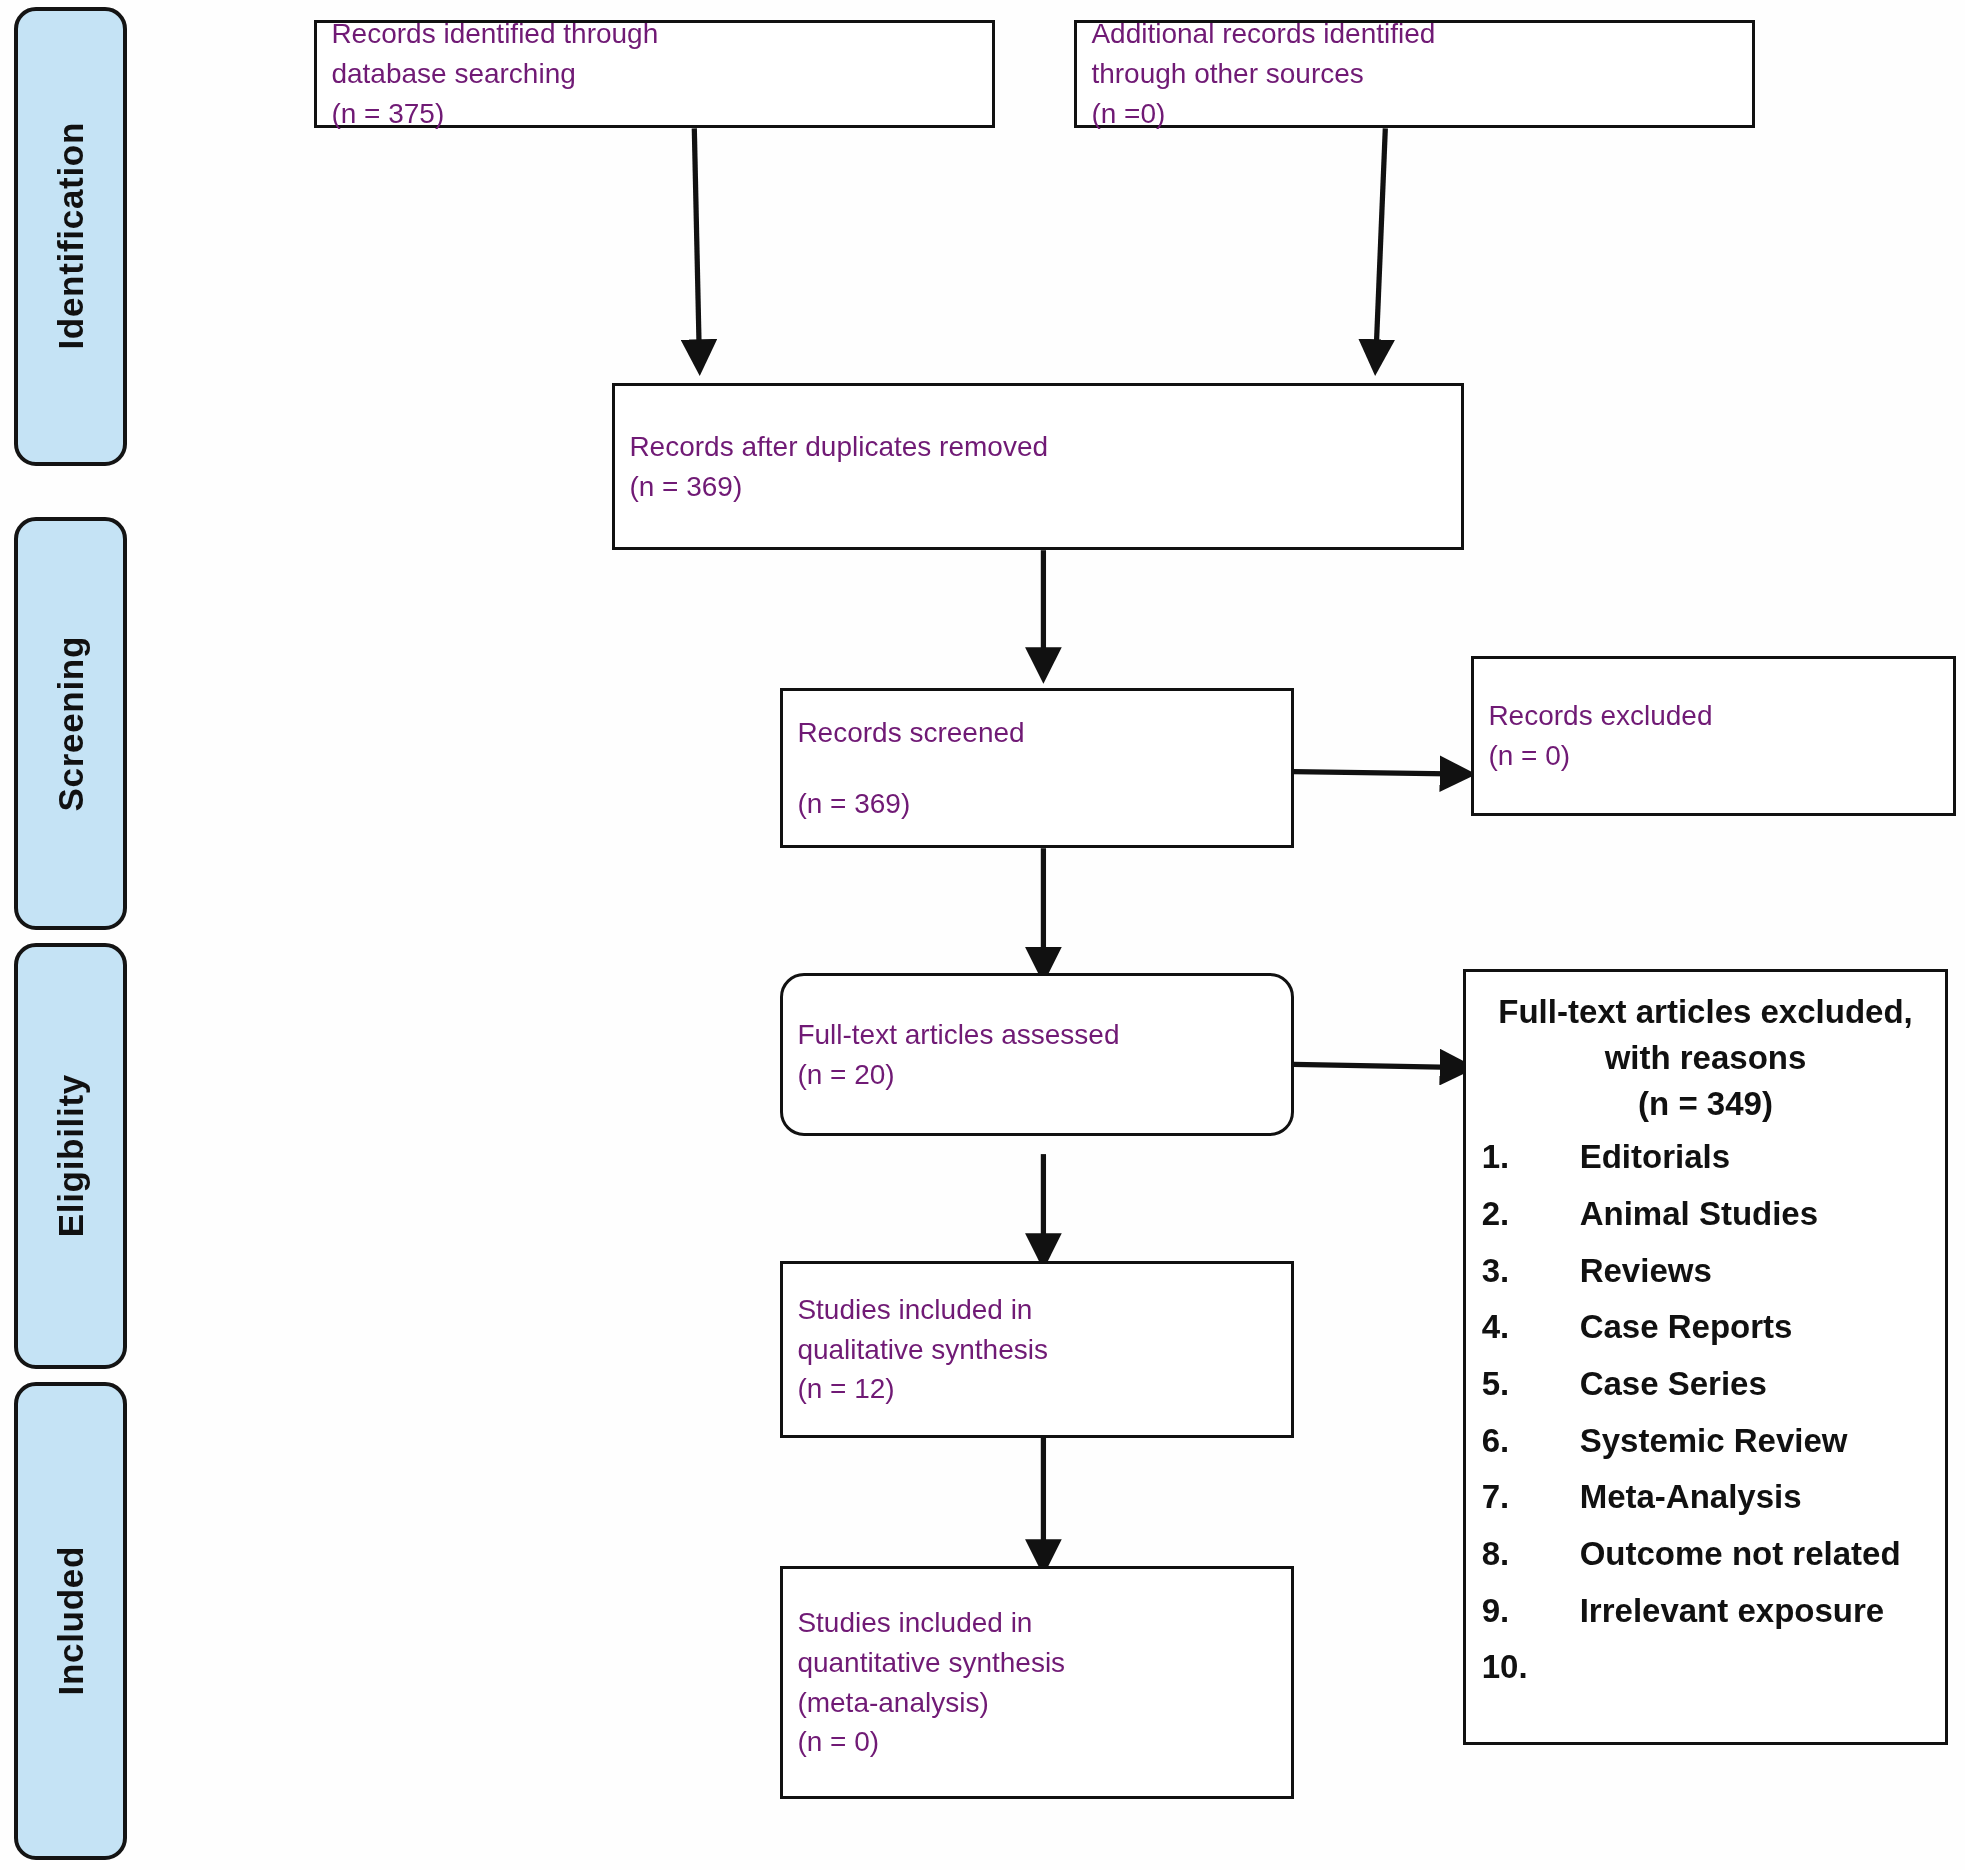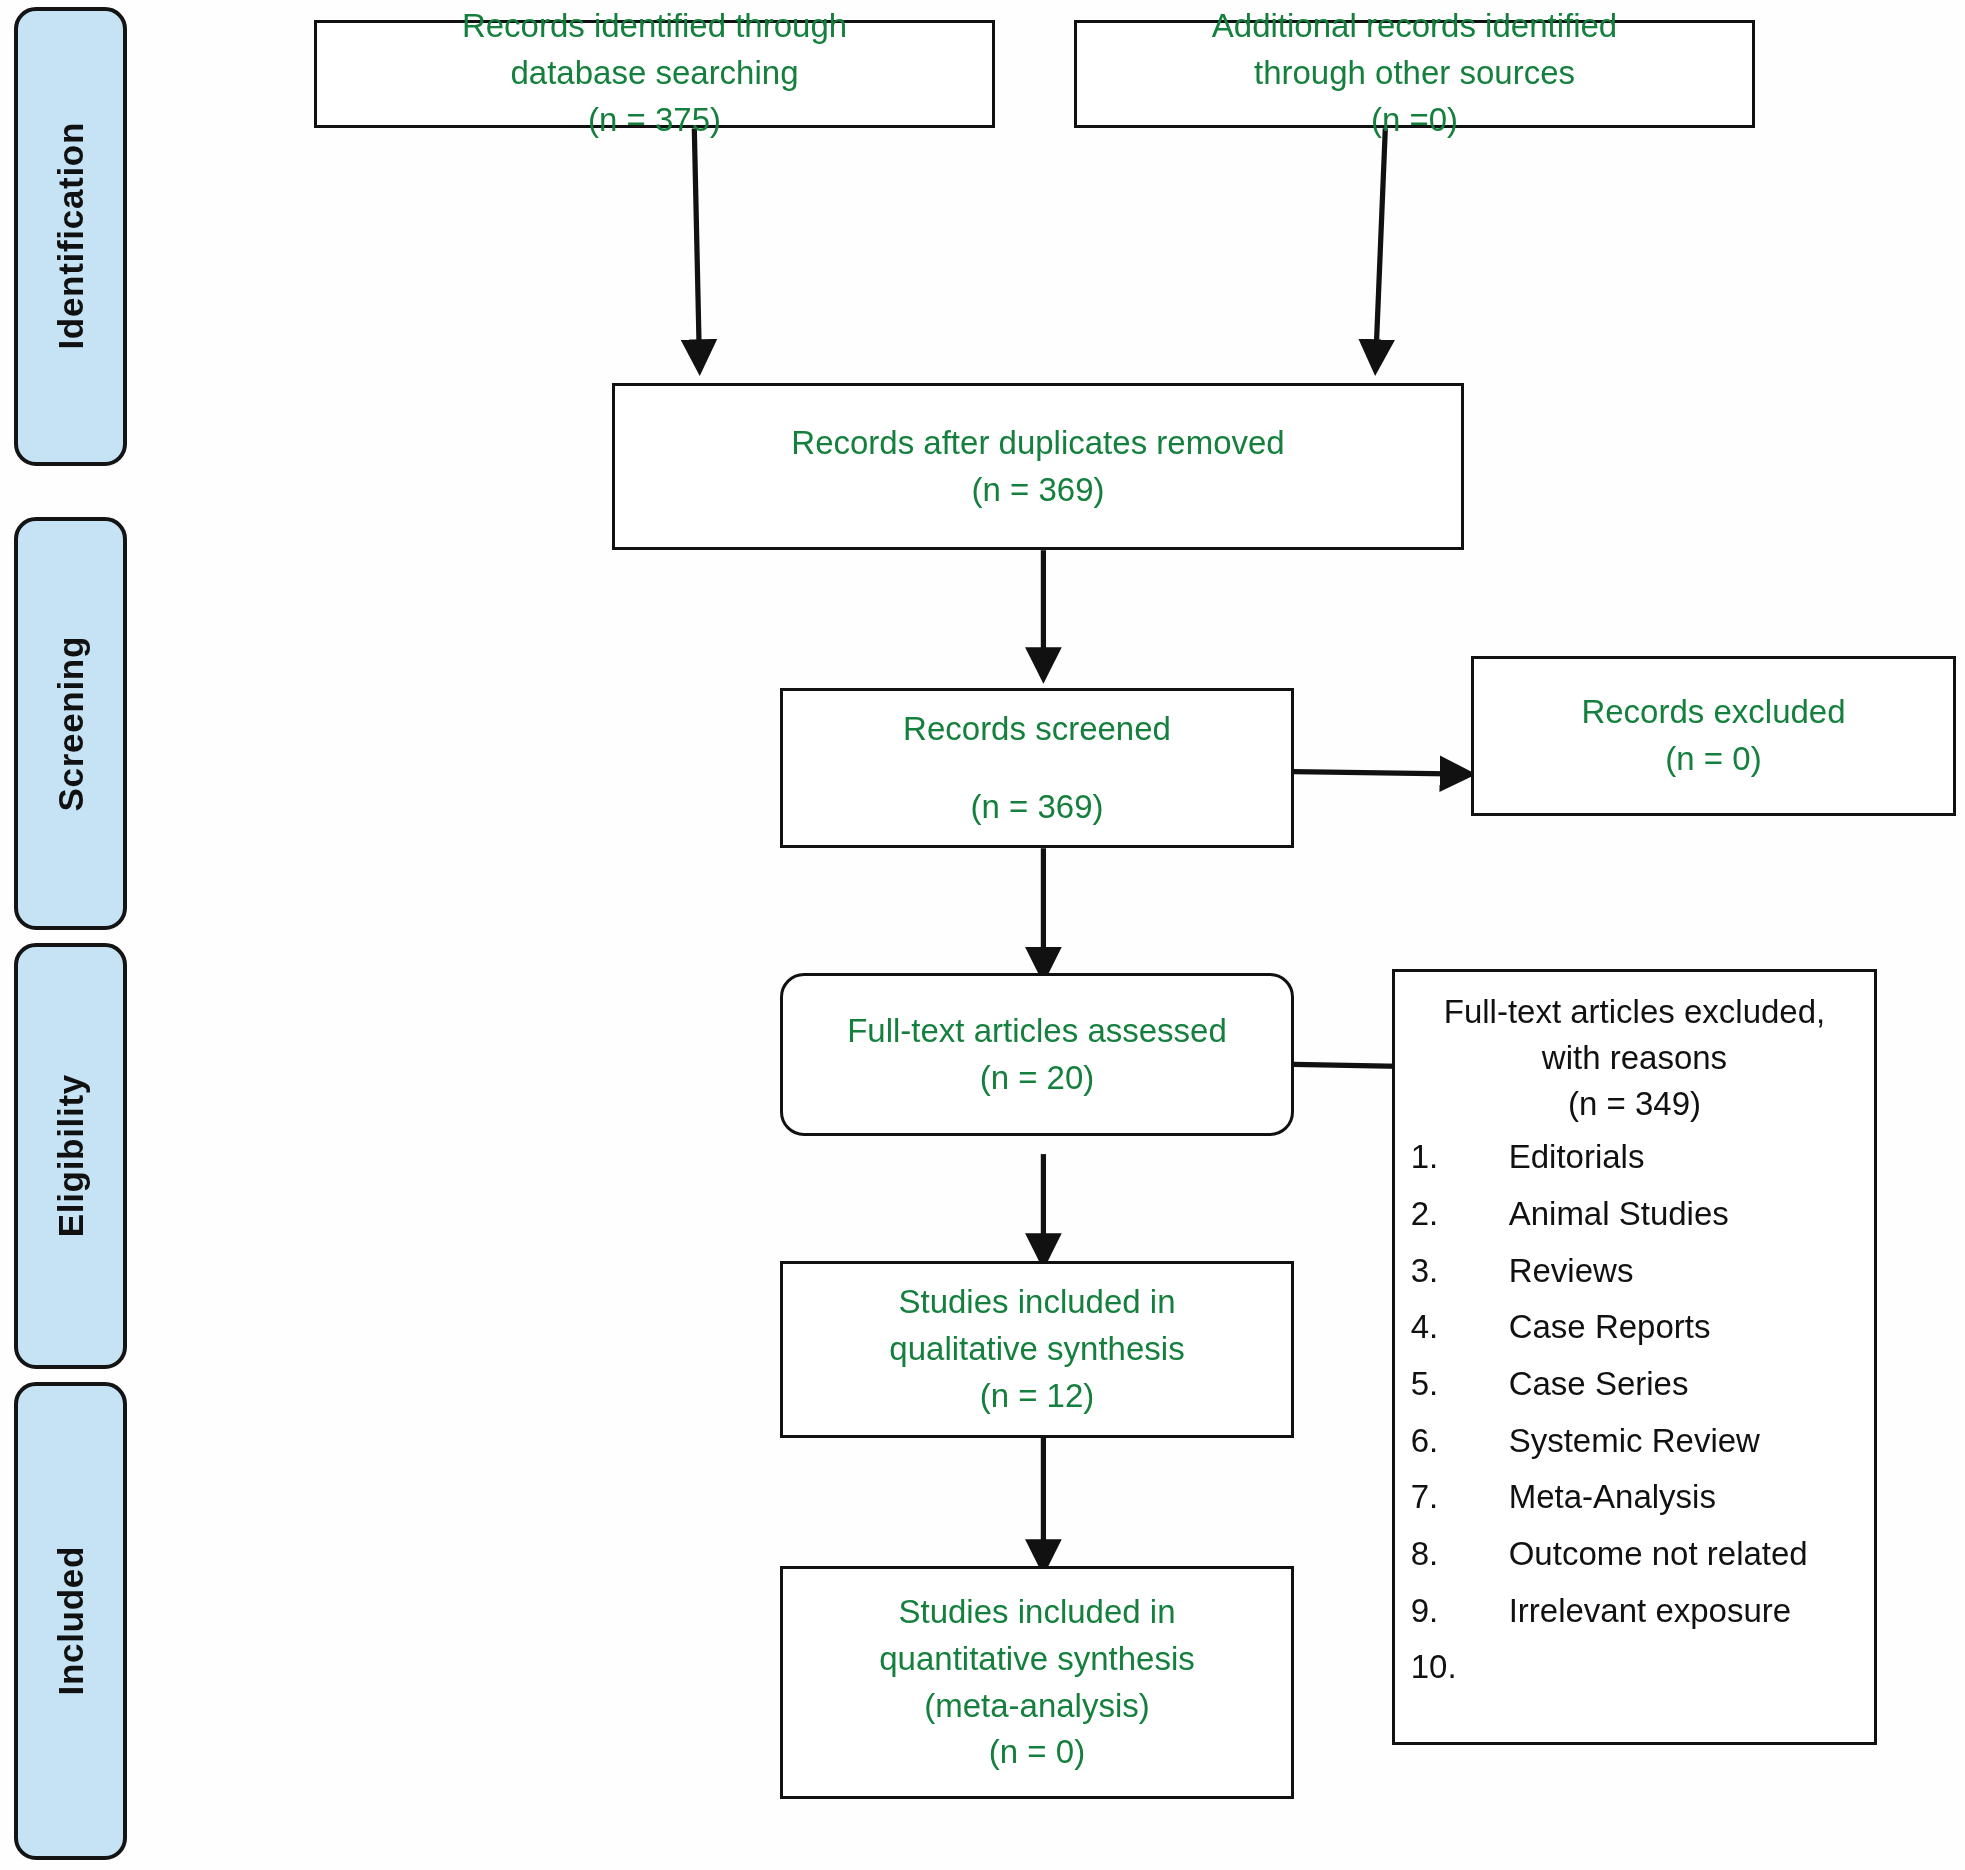--- a/index.html
+++ b/index.html
@@ -45,23 +45,22 @@
   
   .flow-box {
     position: absolute;
     box-sizing: border-box;
     background: #ffffff;
     border: 3.9px solid #111111;
     display: flex;
     flex-direction: column;
     align-items: center;
     justify-content: center;
-    text-align: center;
-    color: #15803d;
-    font-size: 33px;
+    color: #701a75;
+    font-size: 28px;
     line-height: 1.42;
     padding: 6.6px 14.4px;
     font-family: "Liberation Sans", sans-serif;
   }
   .flow-box .ln { display: block; width: 100%; }
 
   
   .reasons-box {
     position: absolute;
     box-sizing: border-box;
@@ -180,21 +179,21 @@
   <div class="flow-box" style="left:1471px; top:656px; width:485px; height:160px;">
     <span class="ln">Records excluded</span>
     <span class="ln">(n = 0)</span>
   </div>
 
   <div class="flow-box" style="left:780px; top:973px; width:514px; height:163px;border-radius:24px;">
     <span class="ln">Full-text articles assessed</span>
     <span class="ln">(n = 20)</span>
   </div>
 
-  <div class="reasons-box" style="left:1392px; top:969px; width:485px; height:776px;">
+  <div class="reasons-box" style="left:1463px; top:969px; width:485px; height:776px;font-weight:bold;">
     <span class="head">Full-text articles excluded,</span>
     <span class="head">with reasons</span>
     <span class="head">(n = 349)</span>
 
     <ul class="reasons-list">
       <li>
         <span class="num">1.</span>
         <span class="txt">Editorials</span>
       </li>
       <li>

